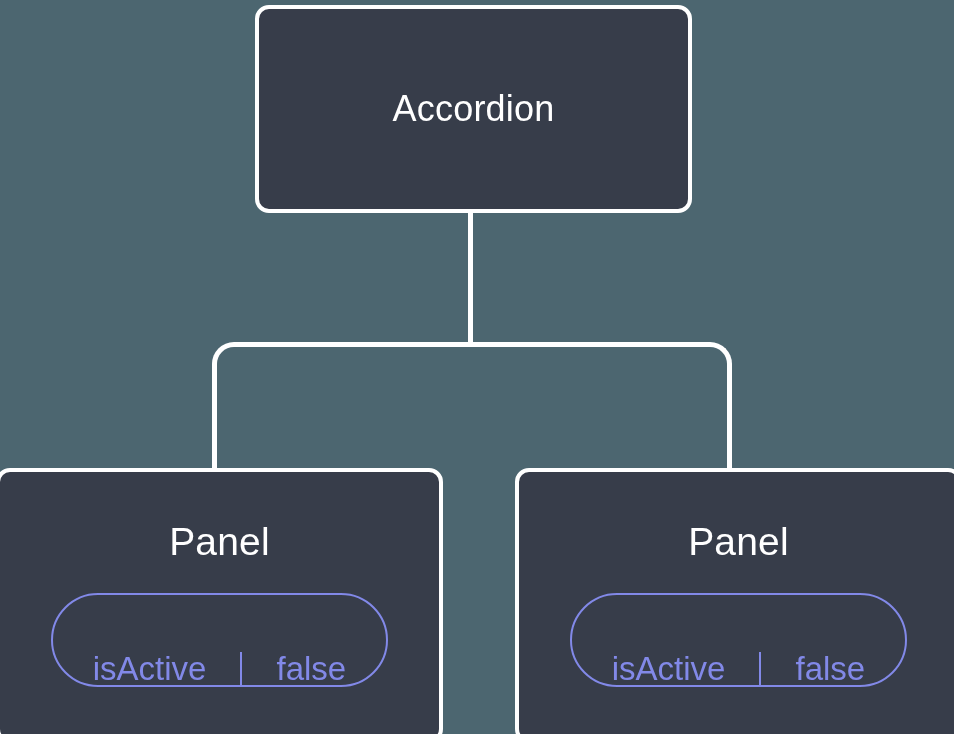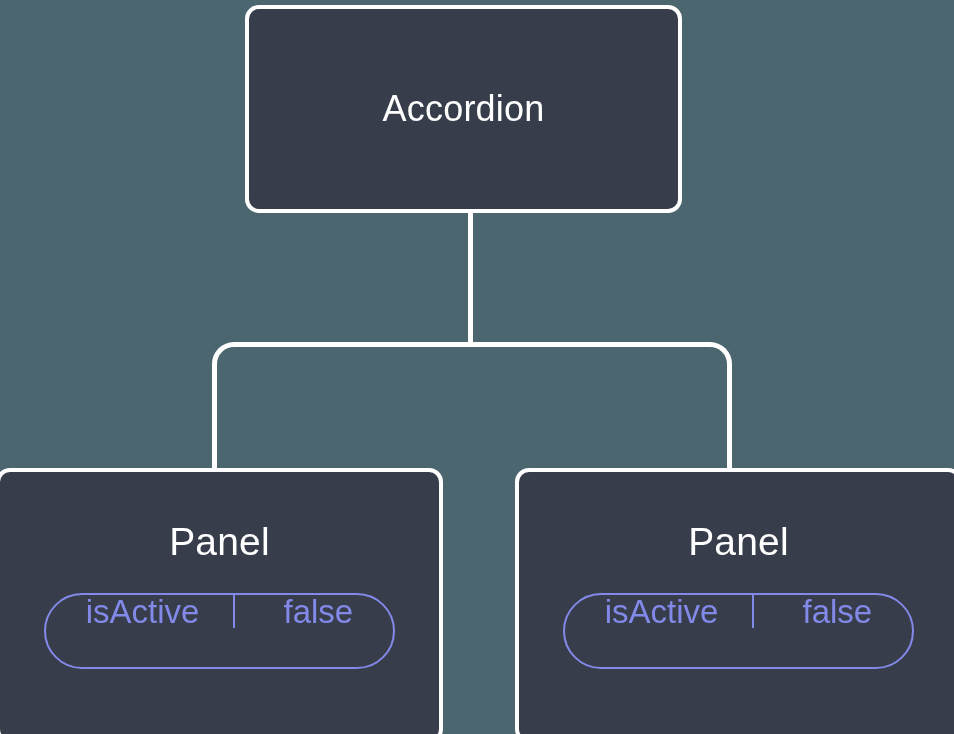--- a/index.html
+++ b/index.html
@@ -38,62 +38,62 @@
     color: var(--title, #ffffff);
     font-size: 39px;
     font-weight: 400;
     letter-spacing: 0.2px;
     line-height: 1;
     white-space: nowrap;
   }
 
   
   #node-root {
-    left: 245px;
+    left: 255px;
     top: 5px;
     width: 437px;
     height: 208px;
     justify-content: center;
   }
   #node-root .node-title { font-size: 36px; }
 
   
   .panel-node {
     top: 468px;
     width: 447px;
     height: 275px;
     padding-top: 50px;
   }
   #node-panel-0 { left: -4px; }
   #node-panel-1 { left: 515px; }
 
   
   .state-pill {
     display: flex;
-    align-items: flex-start;
+    align-items: flex-end;
     margin-top: 32px;
-    height: 76px;
+    height: 94px;
     border: 2px solid var(--accent, #8289e8);
     border-radius: 49px;
     box-sizing: border-box;
     overflow: hidden;
   }
   .pill-key, .pill-val {
     display: flex;
     align-items: center;
     justify-content: center;
     color: var(--accent, #8289e8);
     font-size: 33px;
     line-height: 1;
     white-space: nowrap;
     box-sizing: border-box;
   }
   .pill-key { padding: 0 34px 0 40px; }
   .pill-val {
-    padding: 0 40px 0 48px;
+    padding: 0 40px 0 34px;
     border-left: 2px solid var(--accent, #8289e8);
   }
 
   
   .edge {
     position: absolute;
     background: var(--stroke, #ffffff);
     z-index: 1;
   }
   

